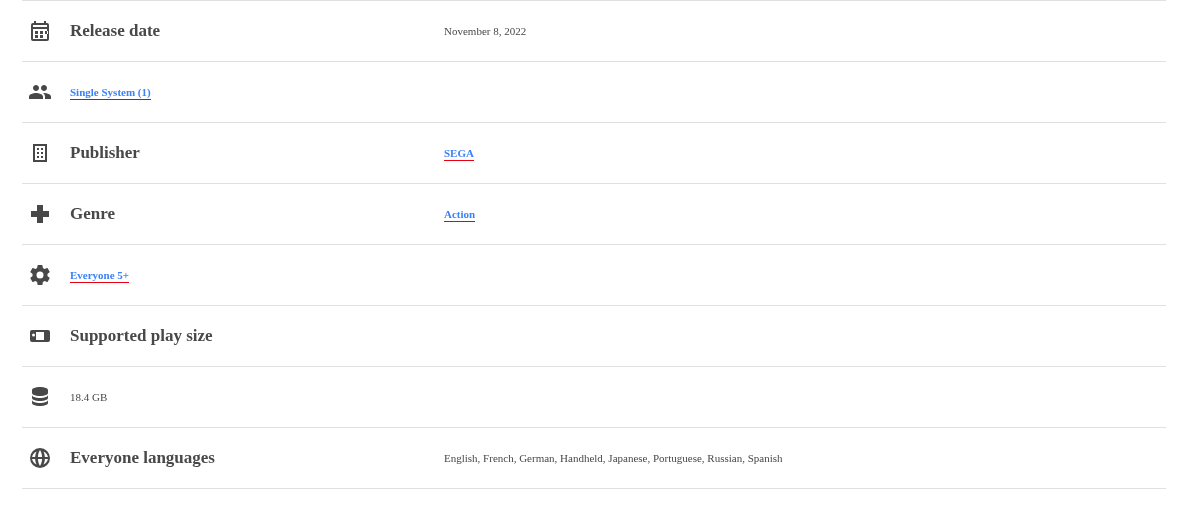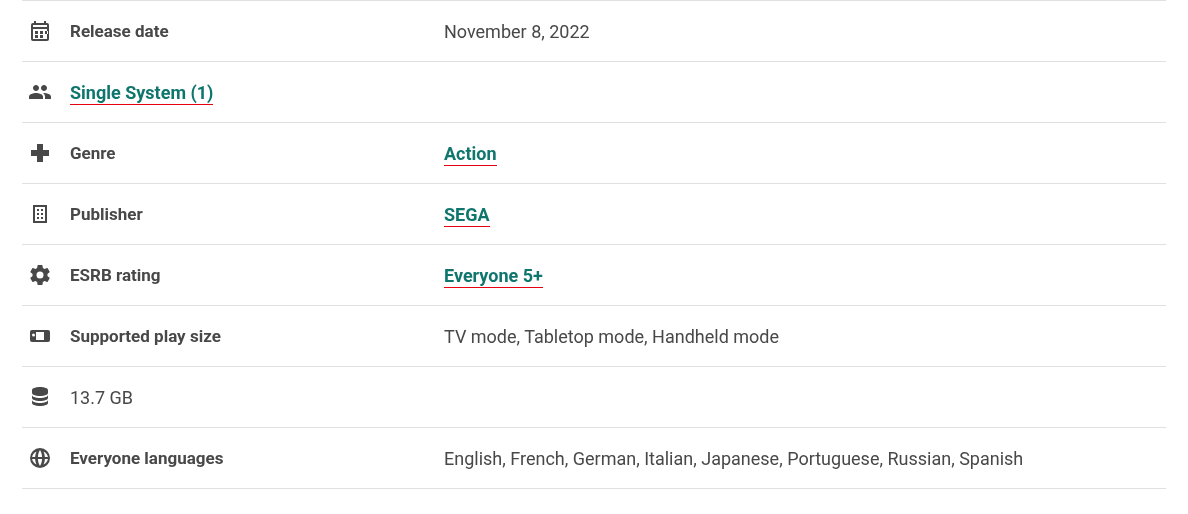--- a/index.html
+++ b/index.html
@@ -12,20 +12,21 @@
       background: #fff;
       width: 1188px;
       padding: 0 22px;
       color: #484848;
     }
     .row {
       display: flex;
       align-items: center;
       padding: 18px 0;
       border-bottom: 1px solid #e0e0e0;
+      font-family: Liberation Serif, serif;
     }
     .row:first-child {
       border-top: 1px solid #e0e0e0;
     }
     .icon-wrap {
       width: 48px;
       display: flex;
       align-items: center;
       justify-content: flex-start;
       padding-left: 6px;
@@ -35,25 +36,25 @@
       height: 24px;
       fill: #484848;
     }
     .label {
       width: 374px;
       font-weight: 700;
       font-size: 17px;
       color: #484848;
     }
     .value {
-      font-size: 18px;
+      font-size: 11px;
       color: #484848;
     }
     .link {
-      color: #0f766e;
+      color: #3b82f6;
       font-weight: 700;
       text-decoration: none;
       border-bottom: 1.5px solid #e60012;
       padding-bottom: 1px;
       cursor: pointer;
     }
   </style>
 </head>
 <body>
 
@@ -76,75 +77,73 @@
         </svg>
     </span>
     <span class="value">
       <a class="link">Single System (1)</a>
     </span>
   </div>
 
   <div class="row">
     <span class="icon-wrap">
       <svg viewBox="0 0 24 24">
+          <path d="M5 3v18h14V3H5zm12 16H7V5h10v14zM9 7h2v2H9V7zm4 0h2v2h-2V7zM9 11h2v2H9v-2zm4 0h2v2h-2v-2zM9 15h2v2H9v-2zm4 0h2v2h-2v-2z"></path>
+        </svg>
+    </span>
+    <span class="label">Publisher</span>
+    <span class="value">
+      <a class="link">SEGA</a>
+    </span>
+  </div>
+
+  <div class="row">
+    <span class="icon-wrap">
+      <svg viewBox="0 0 24 24">
           <path d="M15 9h6v6h-6v6H9v-6H3V9h6V3h6v6z"></path>
         </svg>
     </span>
     <span class="label">Genre</span>
     <span class="value">
       <a class="link">Action</a>
     </span>
   </div>
 
   <div class="row">
     <span class="icon-wrap">
       <svg viewBox="0 0 24 24">
-          <path d="M5 3v18h14V3H5zm12 16H7V5h10v14zM9 7h2v2H9V7zm4 0h2v2h-2V7zM9 11h2v2H9v-2zm4 0h2v2h-2v-2zM9 15h2v2H9v-2zm4 0h2v2h-2v-2z"></path>
-        </svg>
-    </span>
-    <span class="label">Publisher</span>
-    <span class="value">
-      <a class="link">SEGA</a>
-    </span>
-  </div>
-
-  <div class="row">
-    <span class="icon-wrap">
-      <svg viewBox="0 0 24 24">
           <path d="M19.43 12.98c.04-.32.07-.64.07-.98s-.03-.66-.07-.98l2.11-1.65c.19-.15.24-.42.12-.64l-2-3.46a.5.5 0 0 0-.61-.22l-2.49 1a7.03 7.03 0 0 0-1.69-.98l-.38-2.65A.5.5 0 0 0 14 2h-4a.5.5 0 0 0-.49.42l-.38 2.65c-.61.25-1.17.59-1.69.98l-2.49-1a.5.5 0 0 0-.61.22l-2 3.46c-.12.22-.07.49.12.64l2.11 1.65c-.04.32-.07.64-.07.98s.03.66.07.98l-2.11 1.65c-.19.15-.24.42-.12.64l2 3.46c.13.22.39.31.61.22l2.49-1c.52.39 1.08.73 1.69.98l.38 2.65c.04.25.25.42.49.42h4c.24 0 .45-.17.49-.42l.38-2.65c.61-.25 1.17-.59 1.69-.98l2.49 1c.22.09.48 0 .61-.22l2-3.46c.12-.22.07-.49-.12-.64l-2.11-1.65zM12 15.5A3.5 3.5 0 1 1 12 8.5a3.5 3.5 0 0 1 0 7z"></path>
         </svg>
     </span>
-    <span class="label">ESRB rating</span>
     <span class="value">
       <a class="link">Everyone 5+</a>
     </span>
   </div>
 
   <div class="row">
     <span class="icon-wrap">
       <svg viewBox="0 0 24 24">
           <path d="M2 8a2 2 0 0 1 2-2h16a2 2 0 0 1 2 2v8a2 2 0 0 1-2 2H4a2 2 0 0 1-2-2V8zm3.5 1.5a1.5 1.5 0 1 0 0 3 1.5 1.5 0 0 0 0-3zM8 8v8h8V8H8z"></path>
         </svg>
     </span>
     <span class="label">Supported play size</span>
-    <span class="value">TV mode, Tabletop mode, Handheld mode</span>
   </div>
 
   <div class="row">
     <span class="icon-wrap">
       <svg viewBox="0 0 24 24">
           <path d="M12 2C7.58 2 4 3.34 4 5v3c0 1.66 3.58 3 8 3s8-1.34 8-3V5c0-1.66-3.58-3-8-3zm0 11c-4.42 0-8-1.34-8-3v3c0 1.66 3.58 3 8 3s8-1.34 8-3v-3c0 1.66-3.58 3-8 3zm0 5c-4.42 0-8-1.34-8-3v3c0 1.66 3.58 3 8 3s8-1.34 8-3v-3c0 1.66-3.58 3-8 3z"></path>
         </svg>
     </span>
-    <span class="value">13.7 GB</span>
+    <span class="value">18.4 GB</span>
   </div>
 
   <div class="row">
     <span class="icon-wrap">
       <svg viewBox="0 0 24 24">
           <path d="M12 2a10 10 0 1 0 0 20 10 10 0 0 0 0-20zm7.93 9h-3.02a15.6 15.6 0 0 0-1.38-5.59A8.03 8.03 0 0 1 19.93 11zM12 4c.9 1.3 1.94 3.6 2.1 7h-4.2c.16-3.4 1.2-5.7 2.1-7zM4.07 13h3.02c.14 2.1.63 4.05 1.38 5.59A8.03 8.03 0 0 1 4.07 13zm3.02-2H4.07a8.03 8.03 0 0 1 4.4-5.59A15.6 15.6 0 0 0 7.09 11zM12 20c-.9-1.3-1.94-3.6-2.1-7h4.2c-.16 3.4-1.2 5.7-2.1 7zm3.53-1.41c.75-1.54 1.24-3.49 1.38-5.59h3.02a8.03 8.03 0 0 1-4.4 5.59z"></path>
         </svg>
     </span>
     <span class="label">Everyone languages</span>
-    <span class="value">English, French, German, Italian, Japanese, Portuguese, Russian, Spanish</span>
+    <span class="value">English, French, German, Handheld, Japanese, Portuguese, Russian, Spanish</span>
   </div>
 
 </div>
 
 </body></html>

